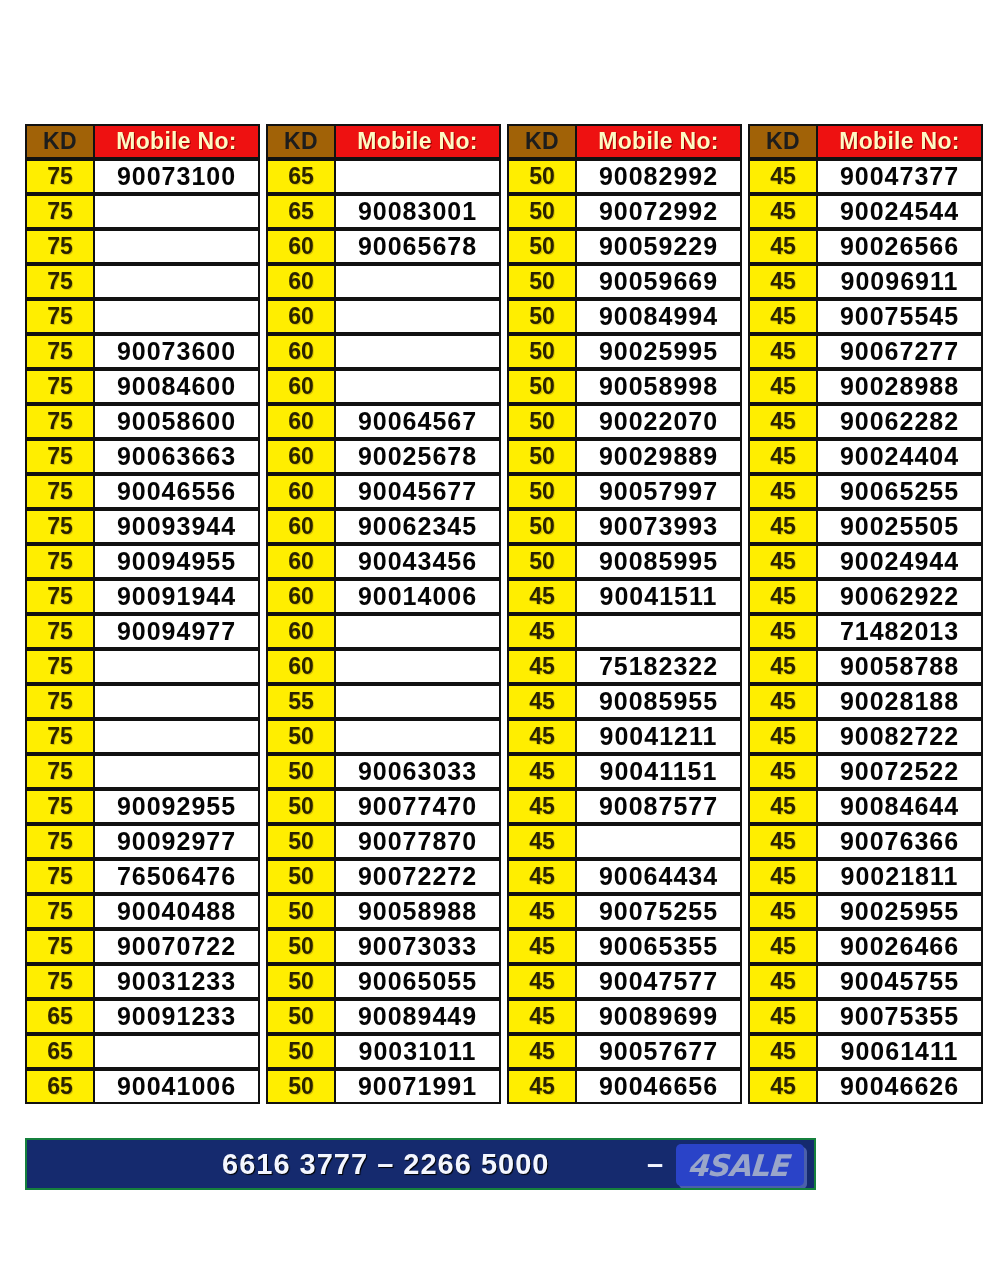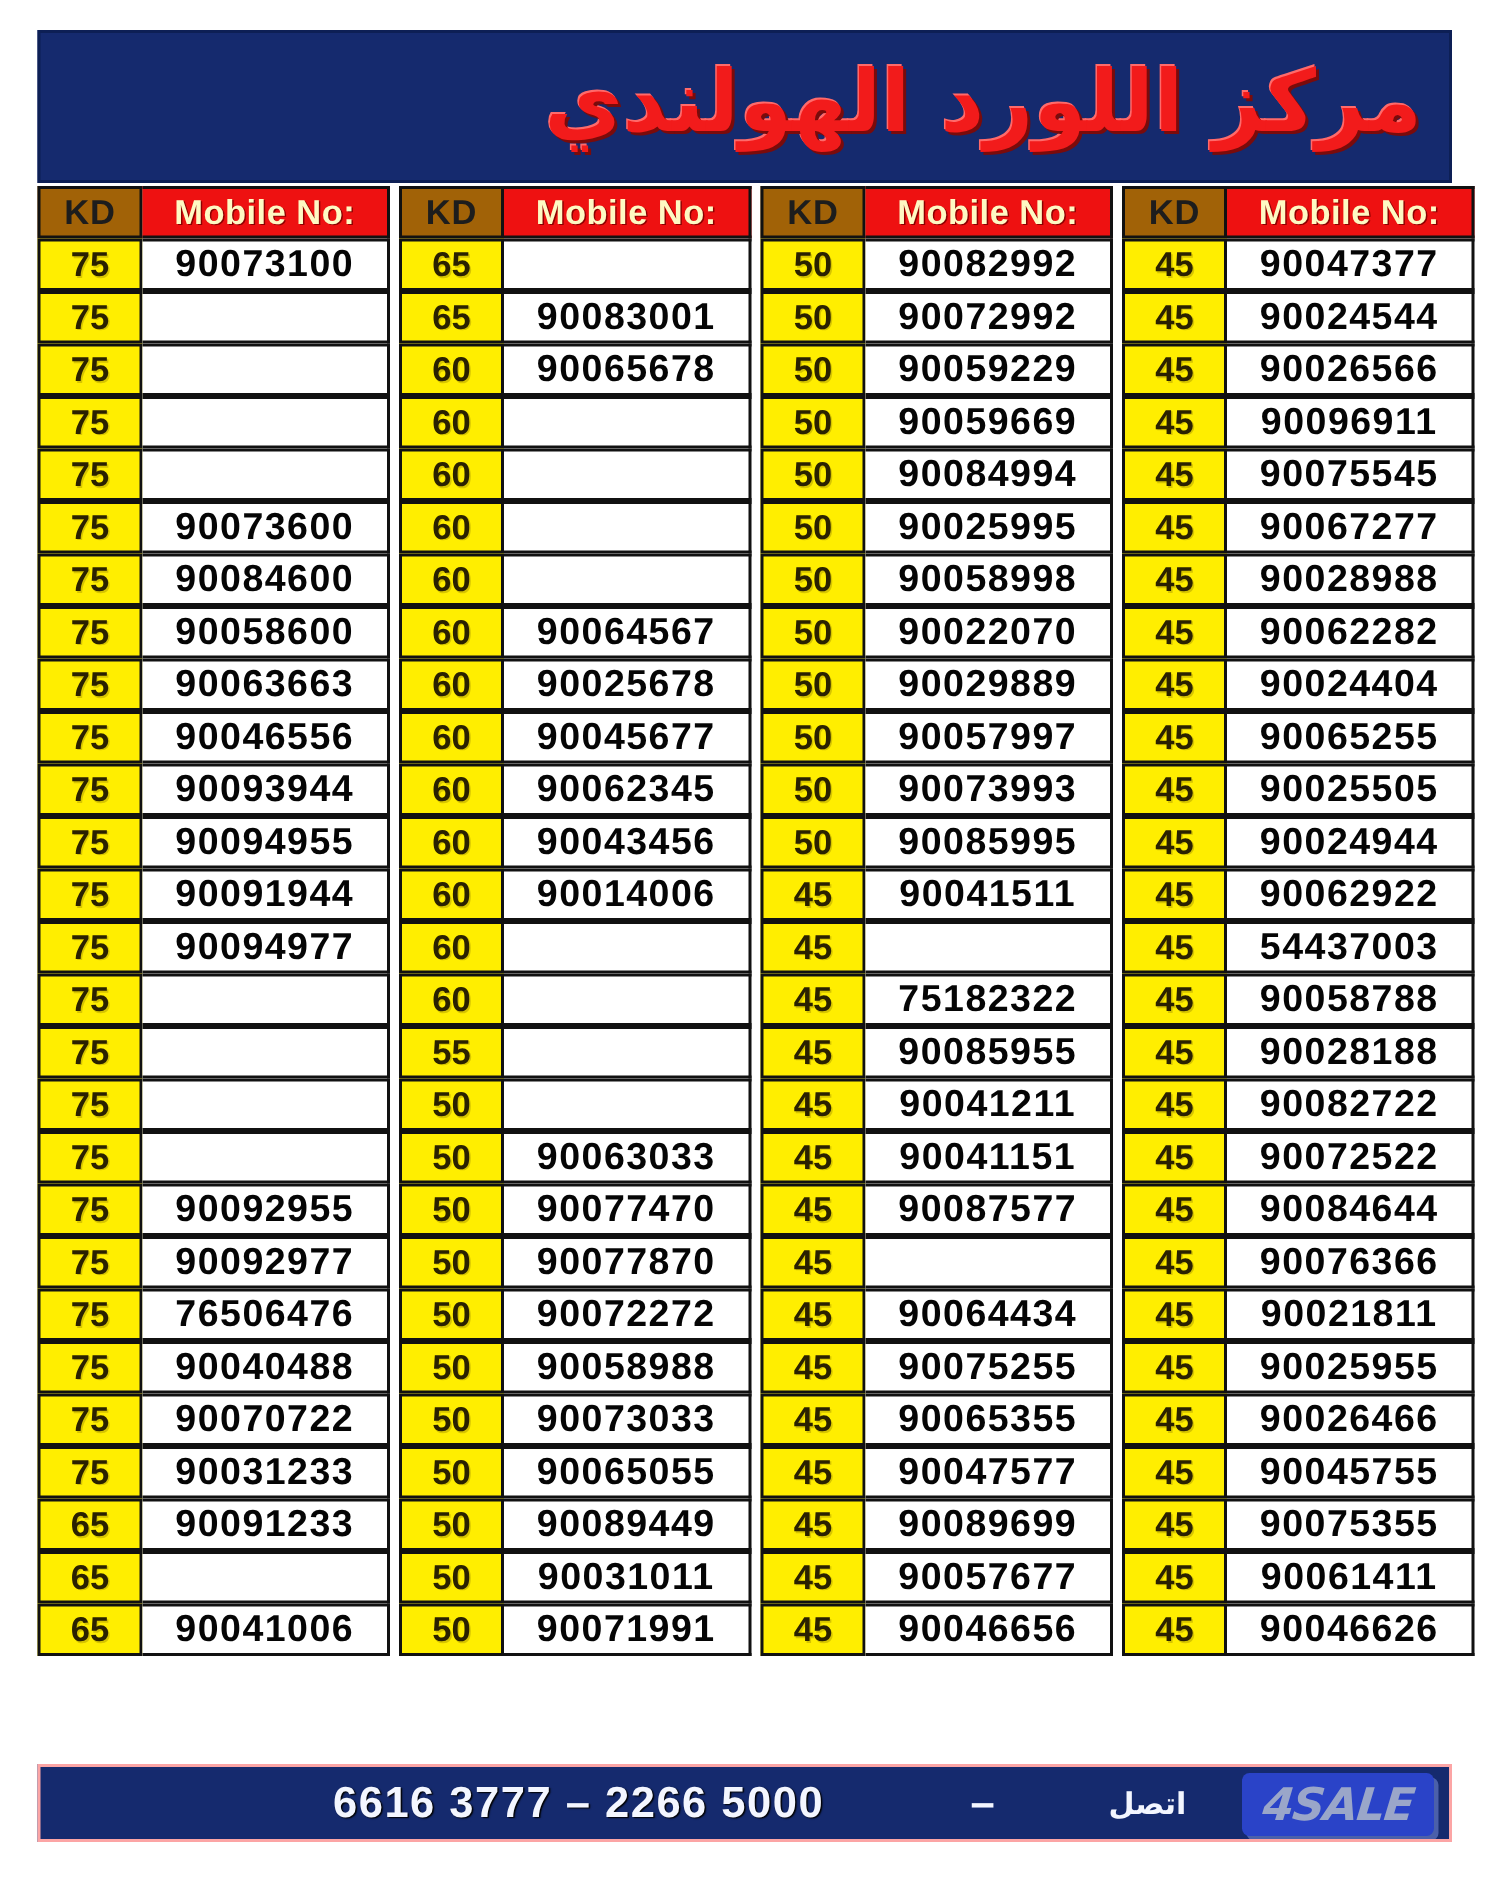--- a/index.html
+++ b/index.html
@@ -115,25 +115,25 @@
     font-size: 25px;
     text-align: center;
     letter-spacing: 1px;
   }
   .mob-cell.empty { color: transparent; }
 
   
   #footer {
     position: absolute;
     left: 25px;
-    top: 1176px;
-    width: 943px;
+    top: 1138px;
+    width: 791px;
     height: 52px;
     background: #152a6e;
-    border: 2px solid #fca5a5;
+    border: 2px solid #15803d;
     box-sizing: border-box;
     display: flex;
     align-items: center;
     overflow: hidden;
   }
   #footer-phones {
     position: absolute;
     left: 195px;
     color: #f3f6ff;
     font-weight: bold;
@@ -180,23 +180,20 @@
     font-size: 30px;
     letter-spacing: -1px;
     transform: skewX(-6deg);
   }
 </style>
 </head>
 <body>
 
 <div id="poster">
 
-  <div id="banner">
-    <div id="banner-title">مركز اللورد الهولندي</div>
-  </div>
 
   <table id="grid">
     <thead>
       <tr id="header-row">
           <td class="kd-col">
             <div class="cell kd-head">KD</div>
           </td>
           <td class="mob-col">
             <div class="cell mob-head">Mobile No:</div>
           </td>
@@ -620,21 +617,21 @@
             <div class="cell kd-cell">45</div>
           </td>
           <td class="mob-col">
             <div class="cell mob-cell empty"></div>
           </td>
           <td class="gap-col"></td>
           <td class="kd-col">
             <div class="cell kd-cell">45</div>
           </td>
           <td class="mob-col">
-            <div class="cell mob-cell">54437003</div>
+            <div class="cell mob-cell">71482013</div>
           </td>
         </tr>
         <tr>
           <td class="kd-col">
             <div class="cell kd-cell">75</div>
           </td>
           <td class="mob-col">
             <div class="cell mob-cell empty"></div>
           </td>
           <td class="gap-col"></td>

